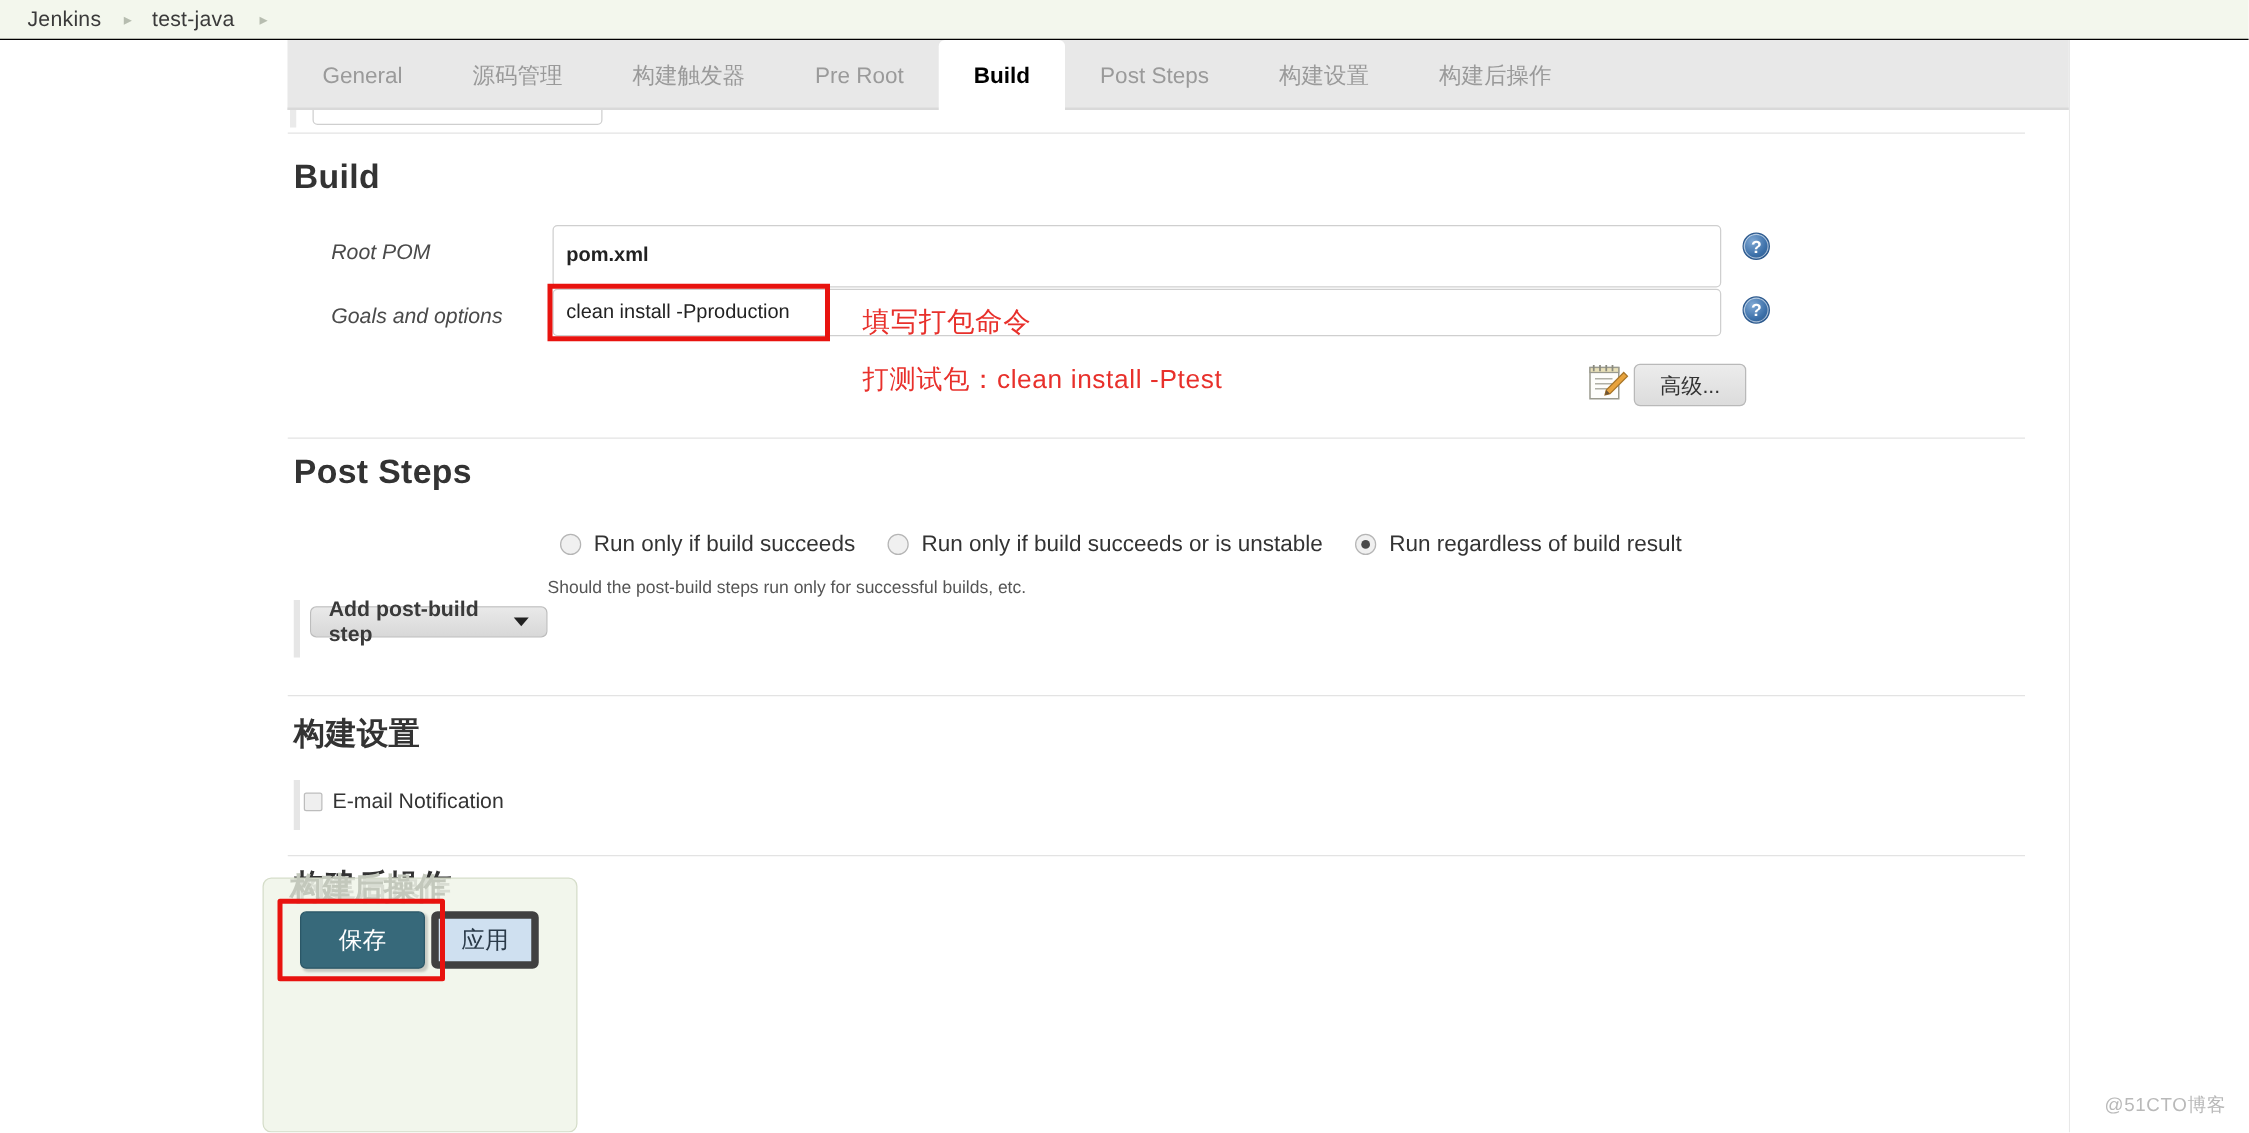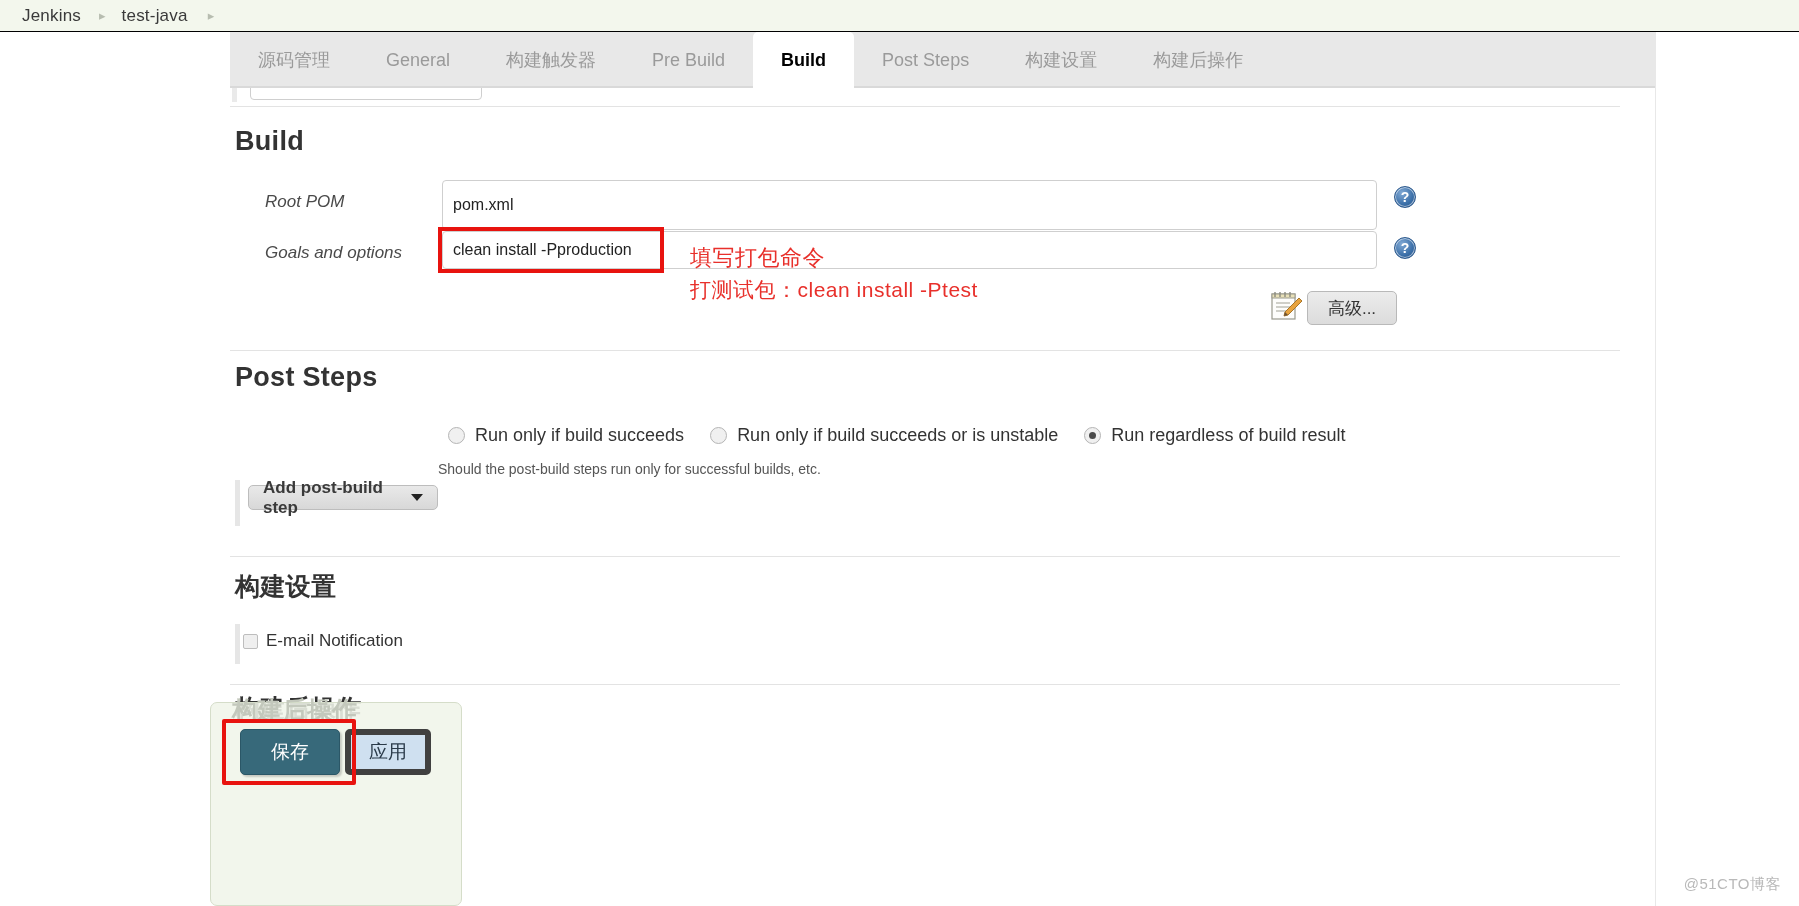--- a/index.html
+++ b/index.html
@@ -279,52 +279,52 @@
     <span class="crumb">Jenkins</span>
     <span class="crumb-sep">▸</span>
     <span class="crumb">test-java</span>
     <span class="crumb-sep last">▸</span>
   </div>
 
   <div class="left-gutter"></div>
   <div class="right-gutter"></div>
 
   <div class="tabbar">
+    <div class="tab">General</div>
     <div class="tab">源码管理</div>
-    <div class="tab">General</div>
     <div class="tab">构建触发器</div>
-    <div class="tab">Pre Build</div>
+    <div class="tab">Pre Root</div>
     <div class="tab active">Build</div>
     <div class="tab">Post Steps</div>
     <div class="tab">构建设置</div>
     <div class="tab">构建后操作</div>
   </div>
   <div class="tabbar-underline"></div>
 
   <div class="config-panel">
     <div class="inner">
 
       <div class="cut-marker"></div>
       <div class="cut-field"></div>
 
       <div class="hr" style="top:18px;"></div>
 
       <div class="section-title" style="top:38px; left:5px;">Build</div>
 
       <div class="form-label" style="top:104px; left:35px;">Root POM</div>
-      <input class="text-input" style="top: 92px; left: 212px; width: 935px; height: 50px;" value="pom.xml">
+      <input class="text-input" style="top: 92px; left: 212px; width: 935px; height: 50px; font-weight: bold;" value="pom.xml">
       <div class="help-icon" style="top:98px; left:1164px;">?</div>
 
       <div class="form-label" style="top:155px; left:35px;">Goals and options</div>
       <input class="text-input" style="top: 143px; left: 212px; width: 935px; height: 38px;" value="clean install -Pproduction">
       <div class="red-box" style="top:139px; left:208px; width:226px; height:46px;"></div>
       <div class="help-icon" style="top:149px; left:1164px;">?</div>
 
       <div class="annot" style="top:155px; left:460px;">填写打包命令</div>
-      <div class="annot small" style="top:188px; left:460px;">打测试包：clean install -Ptest</div>
+      <div class="annot small" style="top:201px; left:460px;">打测试包：clean install -Ptest</div>
 
       <svg class="note-icon" style="top:202px; left:1039px;" viewBox="0 0 34 32">
         <rect x="3" y="4" width="23" height="25" fill="#fdfdfb" stroke="#9a9a8e" stroke-width="1.2"></rect>
         <rect x="3" y="4" width="23" height="4" fill="#e8e0b8" stroke="#9a9a8e" stroke-width="1"></rect>
         <line x1="6" y1="2" x2="6" y2="7" stroke="#8a8a7e" stroke-width="1.4"></line>
         <line x1="11" y1="2" x2="11" y2="7" stroke="#8a8a7e" stroke-width="1.4"></line>
         <line x1="16" y1="2" x2="16" y2="7" stroke="#8a8a7e" stroke-width="1.4"></line>
         <line x1="21" y1="2" x2="21" y2="7" stroke="#8a8a7e" stroke-width="1.4"></line>
         <line x1="7" y1="13" x2="21" y2="13" stroke="#b0b0a6" stroke-width="1.2"></line>
         <line x1="7" y1="17" x2="21" y2="17" stroke="#b0b0a6" stroke-width="1.2"></line>

